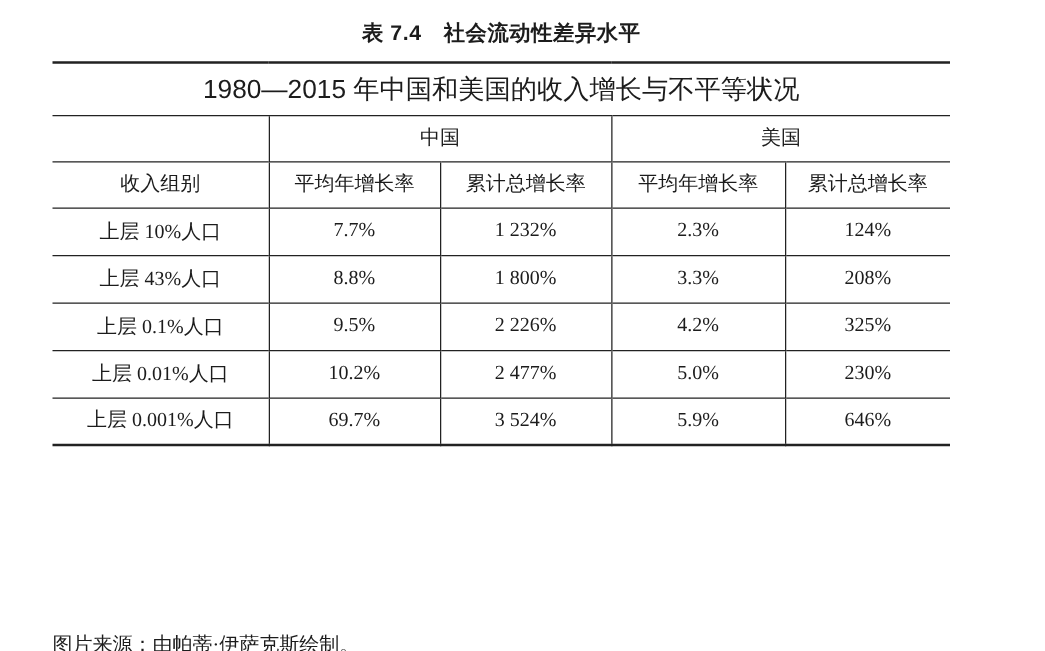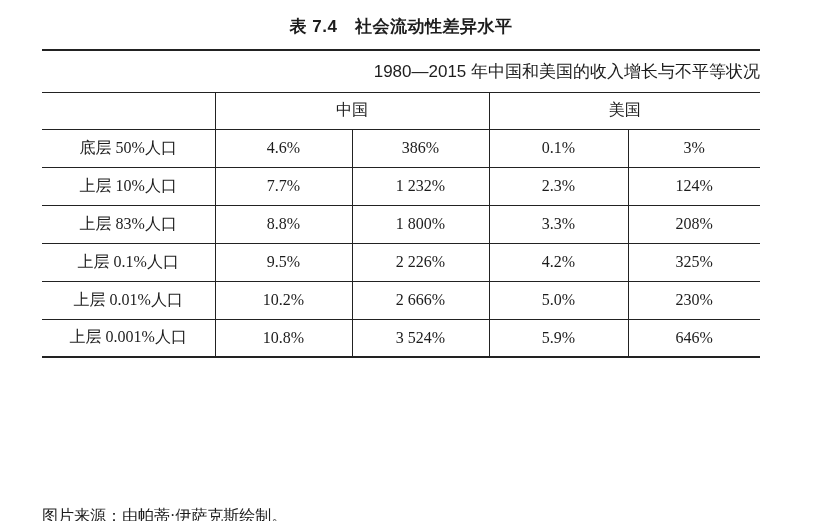--- a/index.html
+++ b/index.html
@@ -45,22 +45,21 @@
     vertical-align: middle;
     padding: 0;
     font-size: 16px;
     color: #1c1c1c;
     overflow: hidden;
     white-space: nowrap;
   }
   tr.r-subtitle { height: 42px; }
   tr.r-subtitle td {
     font-family: "Liberation Sans", "DejaVu Sans", sans-serif;
-    font-size: 17px;
-    text-align: right;
+    font-size: 21px;
   }
   tr.r-head { height: 37px; }
   tr.r-head td {
     font-family: "Liberation Sans", "DejaVu Sans", sans-serif;
     font-size: 16px;
     margin-top: 40px;
   }
   tr.r-data { height: 38px; }
   tr.r-data td {
     font-family: "Liberation Serif", "DejaVu Serif", serif;
@@ -95,66 +94,66 @@
         <tr class="r-subtitle">
       <td colspan="5">1980—2015 年中国和美国的收入增长与不平等状况</td>
     </tr>
 
     <tr class="r-head">
       <td></td>
       <td colspan="2" class="vline">中国</td>
       <td colspan="2" class="vline">美国</td>
     </tr>
 
+    <tr class="r-head">
+      <td>收入组别</td>
+      <td class="vline">平均年增长率</td>
+      <td class="vline">累计总增长率</td>
+      <td class="vline">平均年增长率</td>
+      <td class="vline">累计总增长率</td>
+    </tr>
 
 
-    <tr class="r-data">
-      <td>底层 50%人口</td>
-      <td class="vline">4.6%</td>
-      <td class="vline">386%</td>
-      <td class="vline">0.1%</td>
-      <td class="vline">3%</td>
-    </tr>
 
 
     <tr class="r-data">
       <td>上层 10%人口</td>
       <td class="vline">7.7%</td>
       <td class="vline">1 232%</td>
       <td class="vline">2.3%</td>
       <td class="vline">124%</td>
     </tr>
 
     <tr class="r-data">
-      <td>上层 83%人口</td>
+      <td>上层 43%人口</td>
       <td class="vline">8.8%</td>
       <td class="vline">1 800%</td>
       <td class="vline">3.3%</td>
       <td class="vline">208%</td>
     </tr>
 
     <tr class="r-data">
       <td>上层 0.1%人口</td>
       <td class="vline">9.5%</td>
       <td class="vline">2 226%</td>
       <td class="vline">4.2%</td>
       <td class="vline">325%</td>
     </tr>
 
     <tr class="r-data">
       <td>上层 0.01%人口</td>
       <td class="vline">10.2%</td>
-      <td class="vline">2 666%</td>
+      <td class="vline">2 477%</td>
       <td class="vline">5.0%</td>
       <td class="vline">230%</td>
     </tr>
 
     <tr class="r-data">
       <td>上层 0.001%人口</td>
-      <td class="vline">10.8%</td>
+      <td class="vline">69.7%</td>
       <td class="vline">3 524%</td>
       <td class="vline">5.9%</td>
       <td class="vline">646%</td>
     </tr>
 
   </tbody>
     </table>
 
   <div class="source-note">图片来源：由帕蒂·伊萨克斯绘制。</div>
 

